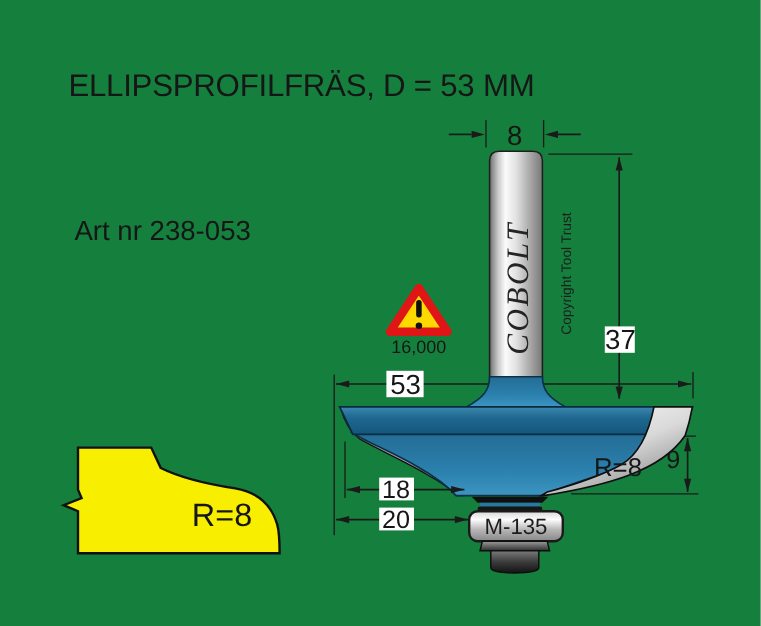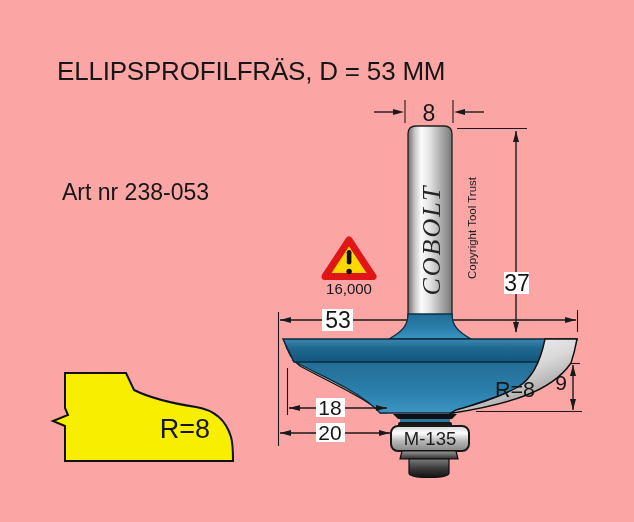--- a/index.html
+++ b/index.html
@@ -1,16 +1,16 @@
 <!DOCTYPE html>
 <html><head>
 <meta charset="utf-8">
 <style>
   html,body{margin:0;padding:0;background:#fff;}
-  .stage{position:relative;width:634px;height:522px;background:#fca5a5;overflow:hidden;
+  .stage{position:relative;width:634px;height:522px;background:#15803d;overflow:hidden;
          font-family:"Liberation Sans",sans-serif;}
   svg{display:block}
   text{fill:#161616;}
   .title-t{font-size:26px;letter-spacing:-0.2px;}
   .art-t{font-size:23px;}
   .dim-big{font-size:23px;}
   .dim-sm{font-size:21px;}
   .rpm-t{font-size:15px;}
   .brand-t{font-family:"Liberation Serif",serif;font-style:italic;font-size:26px;letter-spacing:2px;fill:#242424;}
   .copy-t{font-size:11.5px;fill:#1c1c1c;}

